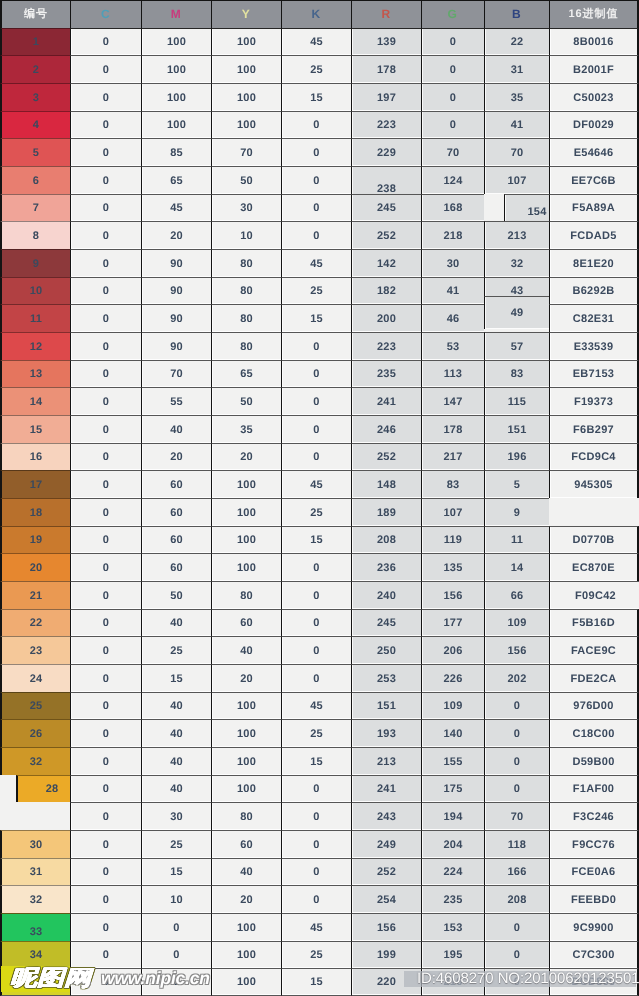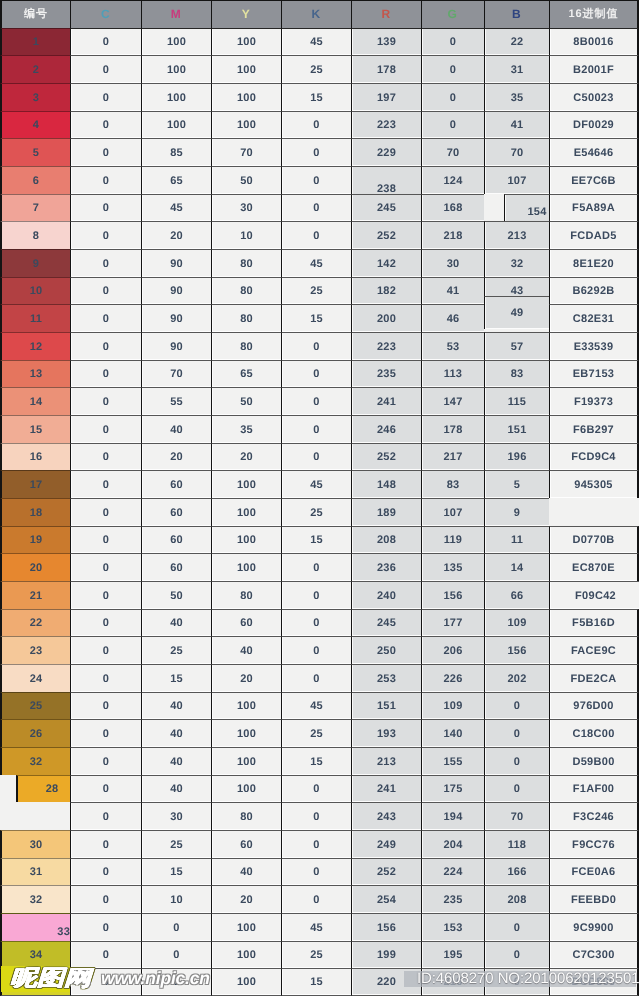--- a/index.html
+++ b/index.html
@@ -951,21 +951,21 @@
       </div>
       <div class="cell dcell rgb" style="left:421px;top:885px;width:63px;height:28px;">
         <span>235</span>
       </div>
       <div class="cell dcell rgb" style="left:484px;top:885px;width:65px;height:28px;">
         <span>208</span>
       </div>
       <div class="cell dcell lastcol hexc" style="left:549px;top:885px;width:90px;height:28px;">
         <span>FEEBD0</span>
       </div>
-      <div class="cell dcell firstcol swatch" style="left:0px;top:913px;width:70px;height:36px;background:#f9a8d4;border-top-color:#5c5b17;justify-content:flex-end;">
+      <div class="cell dcell firstcol swatch" style="left:0px;top:913px;width:70px;height:36px;background:#22c55e;border-top-color:#5c5b17;">
         <span>33</span>
       </div>
       <div class="cell dcell cmyk" style="left:70px;top:913px;width:71px;height:28px;">
         <span>0</span>
       </div>
       <div class="cell dcell cmyk" style="left:141px;top:913px;width:70px;height:28px;">
         <span>0</span>
       </div>
       <div class="cell dcell cmyk" style="left:211px;top:913px;width:70px;height:28px;">
         <span>100</span>

